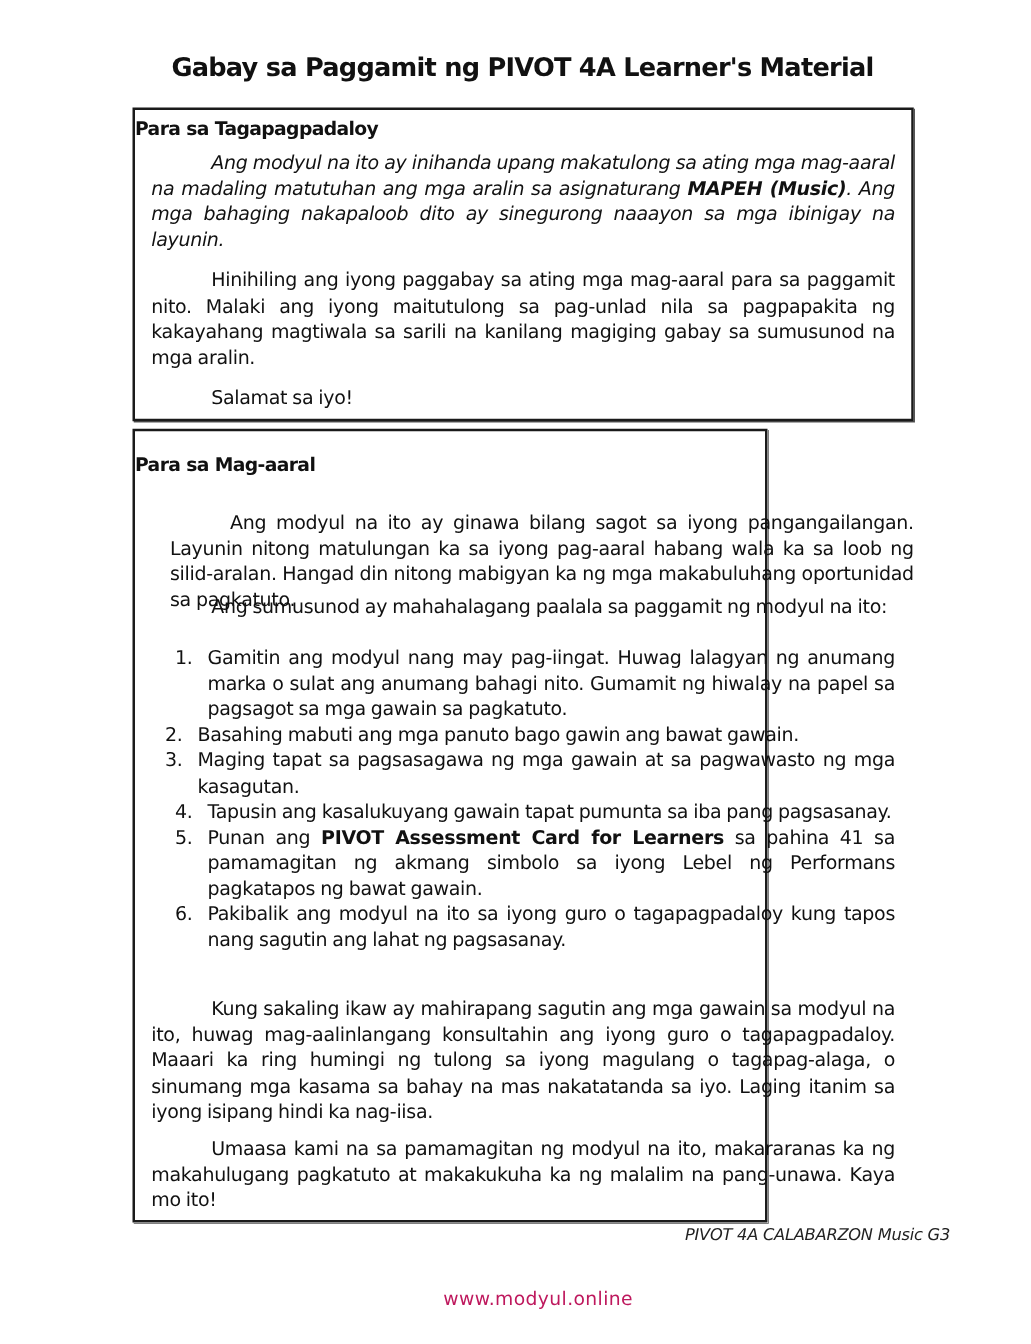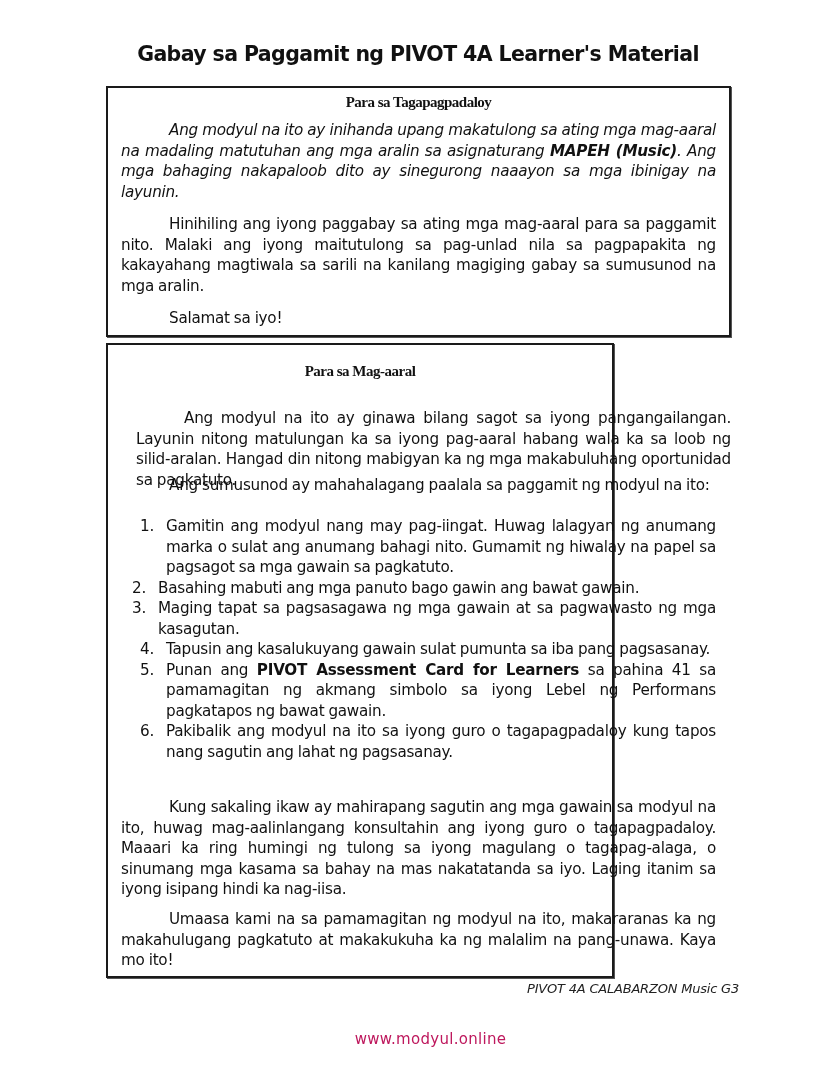--- a/index.html
+++ b/index.html
@@ -34,25 +34,23 @@
       box-sizing: border-box;
       box-shadow: 1px 1px 0 #555;
     }
     .box1 { top: 86px; height: 251px; width: 625px; }
     .box2 { top: 343px; height: 635px; width: 508px; }
 
     .box-title {
       position: absolute;
       left: 0;
       width: 100%;
-      text-align: center;
       font-size: 15px;
       font-weight: bold;
       letter-spacing: -0.5px;
-      font-family: Liberation Serif, serif;
     }
     .box1 .box-title { top: 6px; }
     .box2 .box-title { top: 18px; }
 
     .para {
       position: absolute;
       left: 13px;
       width: 595px;
       font-size: 15.2px;
       line-height: 20.5px;
@@ -84,21 +82,21 @@
       left: 19px;
       top: 0;
     }
     .list li.tight .num { left: 11px; }
     .list li.tight { padding-left: 37px; }
     b, .bold { font-weight: bold; }
 
     .footer-ref {
       position: absolute;
       top: 981px;
-      right: 86px;
+      right: 65px;
       font-size: 13px;
       font-style: italic;
       letter-spacing: -0.2px;
       color: #222;
     }
     .watermark {
       position: absolute;
       top: 1030px;
       left: 0;
       width: 825px;
@@ -139,21 +137,21 @@
     <li class="tight">
       <span class="num">2.</span>
       <span>Basahing mabuti ang mga panuto bago gawin ang bawat gawain.</span>
     </li>
     <li class="tight">
       <span class="num">3.</span>
       <span>Maging tapat sa pagsasagawa ng mga gawain at sa pagwawasto ng mga kasagutan.</span>
     </li>
     <li>
       <span class="num">4.</span>
-      <span>Tapusin ang kasalukuyang gawain sulat pumunta sa iba pang pagsasanay.</span>
+      <span>Tapusin ang kasalukuyang gawain tapat pumunta sa iba pang pagsasanay.</span>
     </li>
     <li>
       <span class="num">5.</span>
       <span>Punan ang </span><b>PIVOT Assessment Card for Learners</b><span> sa pahina 41 sa pamamagitan ng akmang simbolo sa iyong Lebel ng Performans pagkatapos ng bawat gawain.</span>
     </li>
     <li>
       <span class="num">6.</span>
       <span>Pakibalik ang modyul na ito sa iyong guro o tagapagpadaloy kung tapos nang sagutin ang lahat ng pagsasanay.</span>
     </li>
   </ol>

